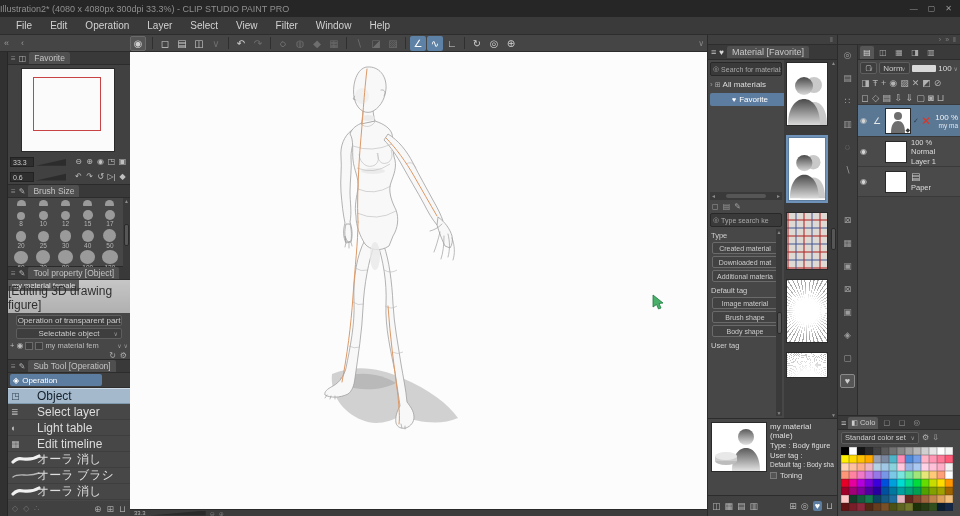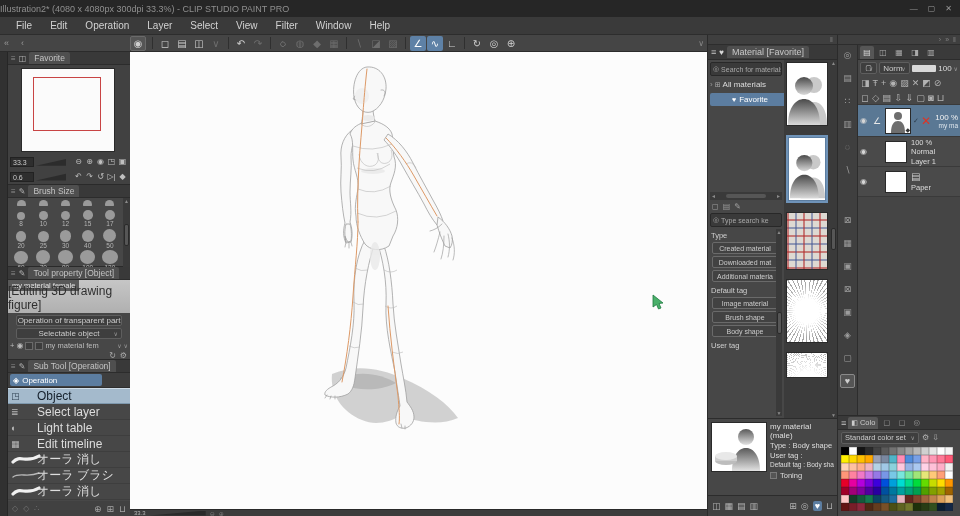--- a/index.html
+++ b/index.html
@@ -638,21 +638,21 @@
             </defs>
           <circle cx="34" cy="14" r="8" fill="url(#bg3)"></circle>
             <path d="M20,48 C20,32 27,25 34,25 C41,25 48,32 48,48 Z" fill="url(#bg3)"></path>
           <ellipse cx="14" cy="38" rx="11" ry="4" fill="#bdbdbd"></ellipse>
             <rect x="3" y="33" width="22" height="5" fill="#cfcfcf"></rect>
             <ellipse cx="14" cy="33" rx="11" ry="4" fill="#e8e8e8"></ellipse>
         </svg>
       </div>
       <div id="info-text">
         <span class="l1">my material (male)</span>
-        <span class="l2">Type : Body shape</span>
+        <span class="l2">Type : Body figure</span>
         <span class="l3">User tag :</span>
         <span class="l4">Default tag : Body shape</span>
         <div id="toning-row">
           <span id="toning-box"></span>
           <span style="font-size:7.5px;">Toning</span>
         </div>
       </div>
     </div>
     <div id="mat-foot">
         <div>◫</div>

